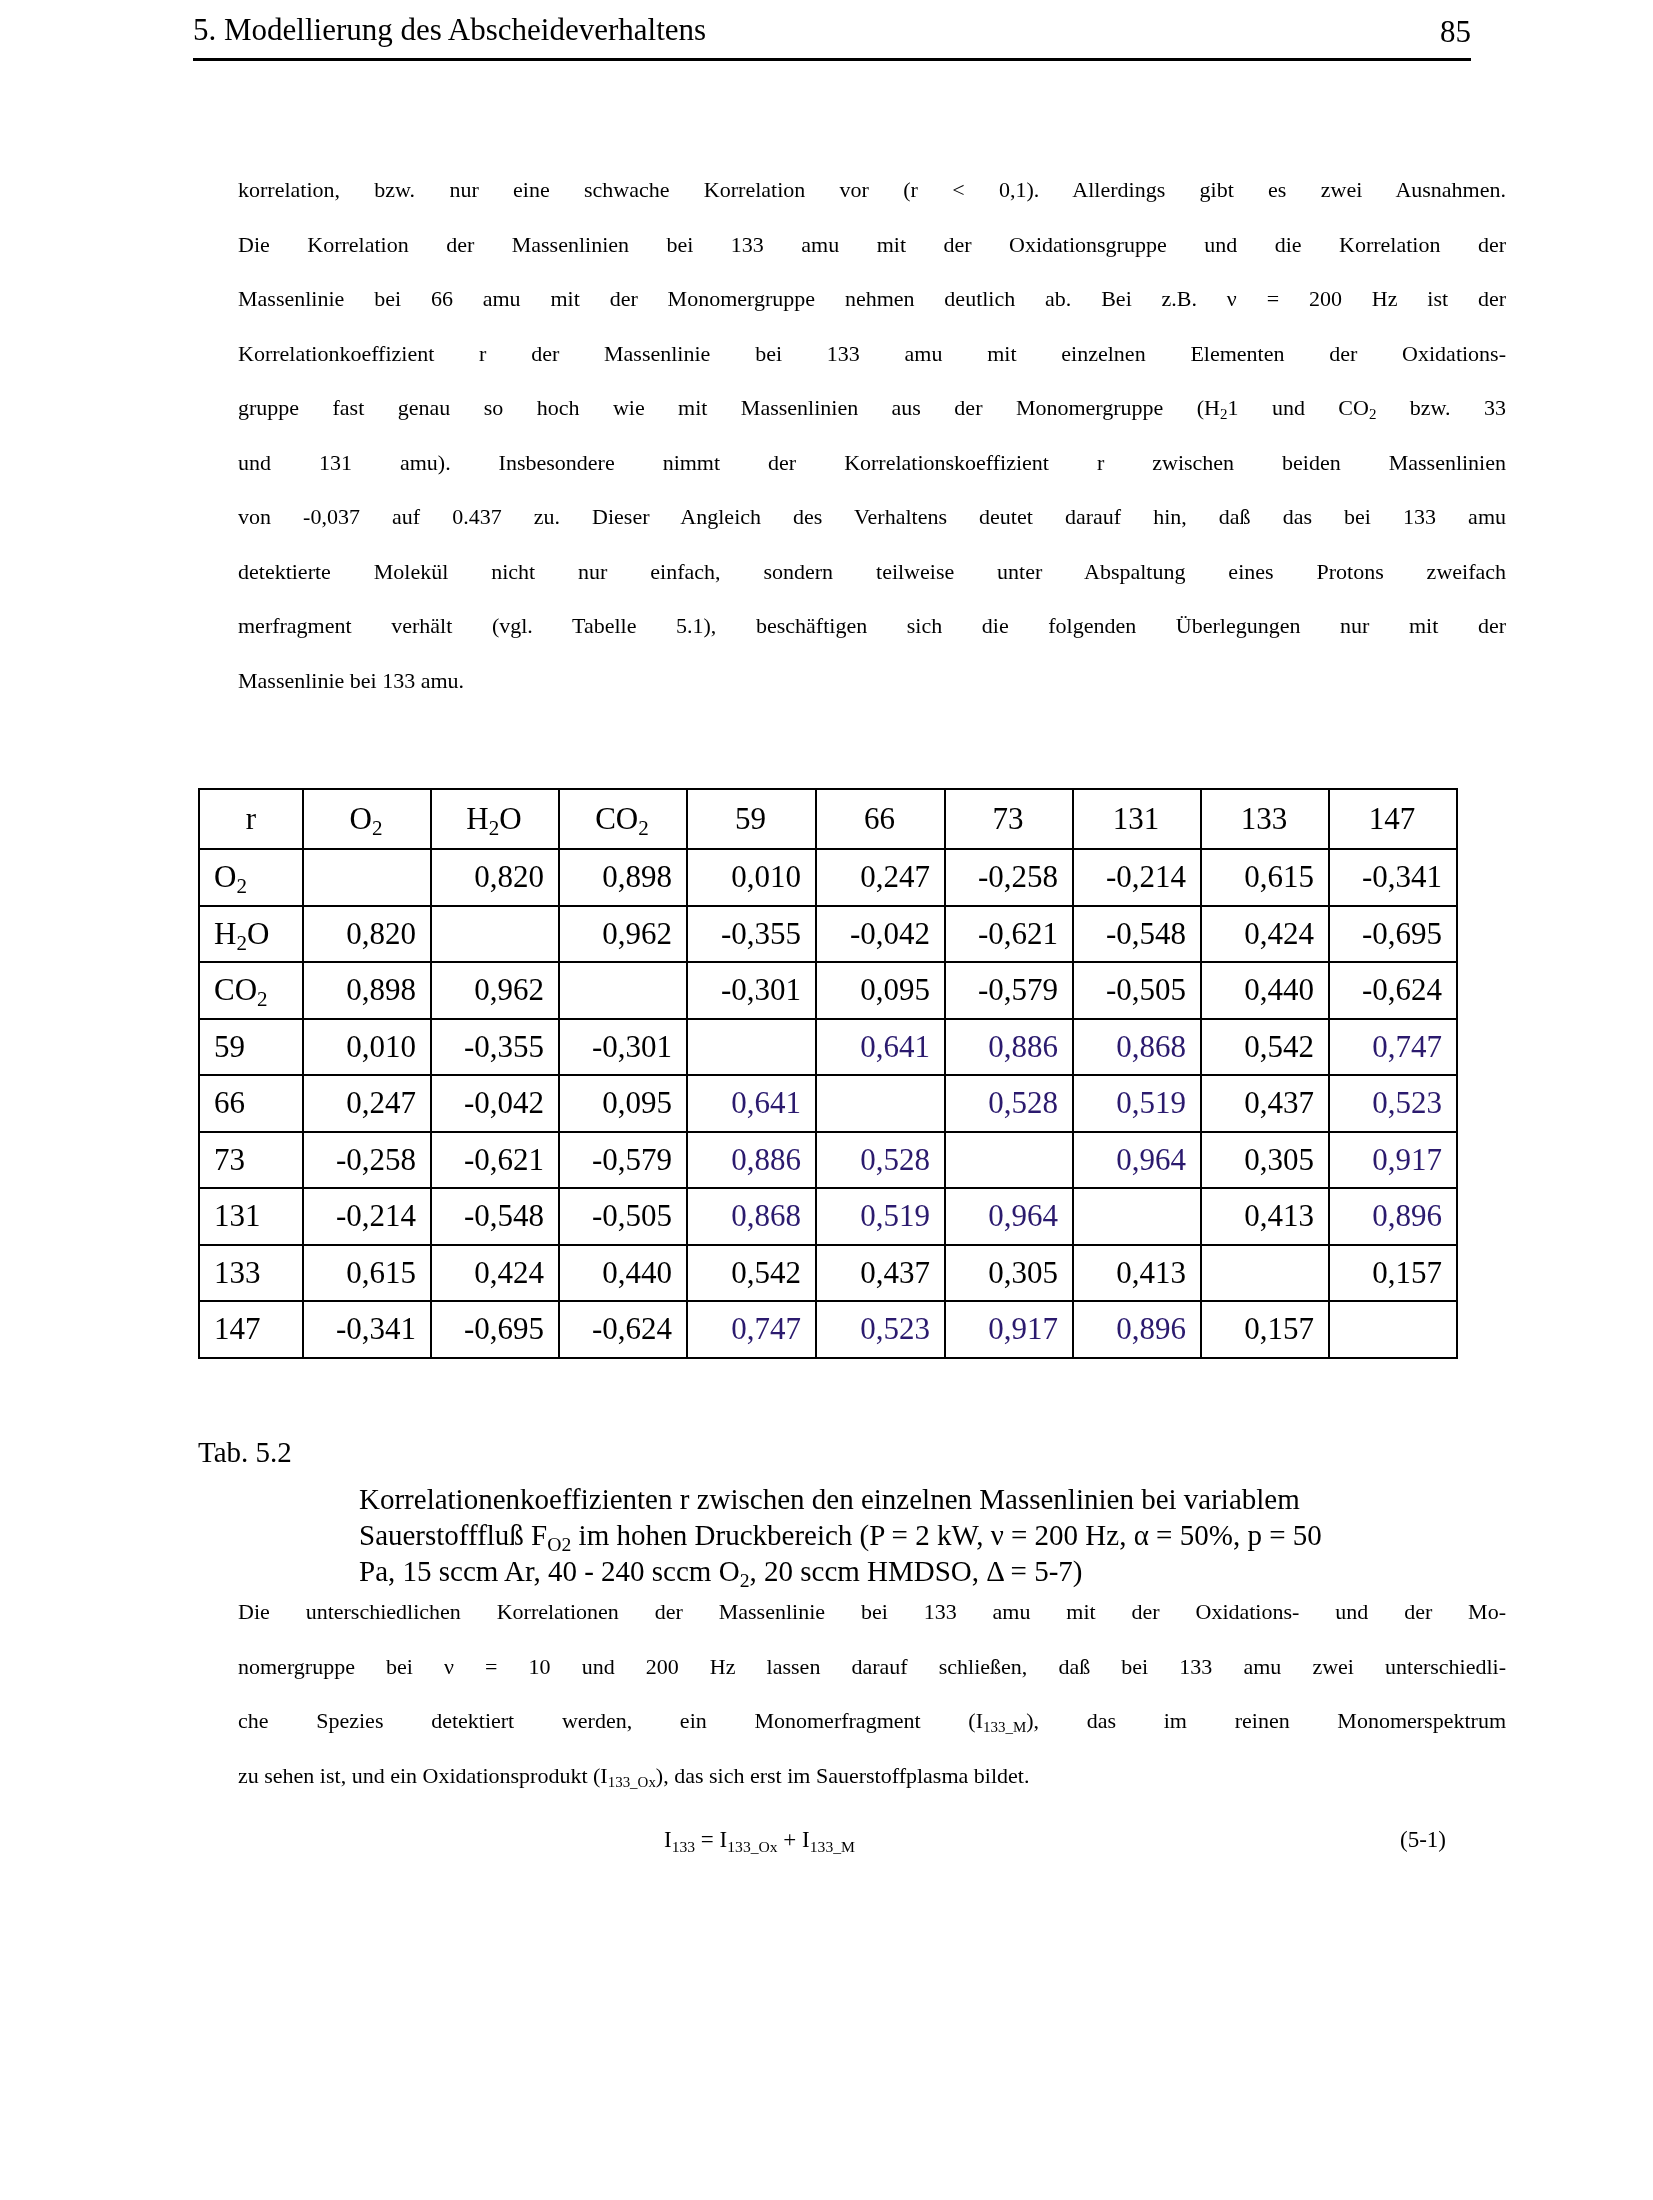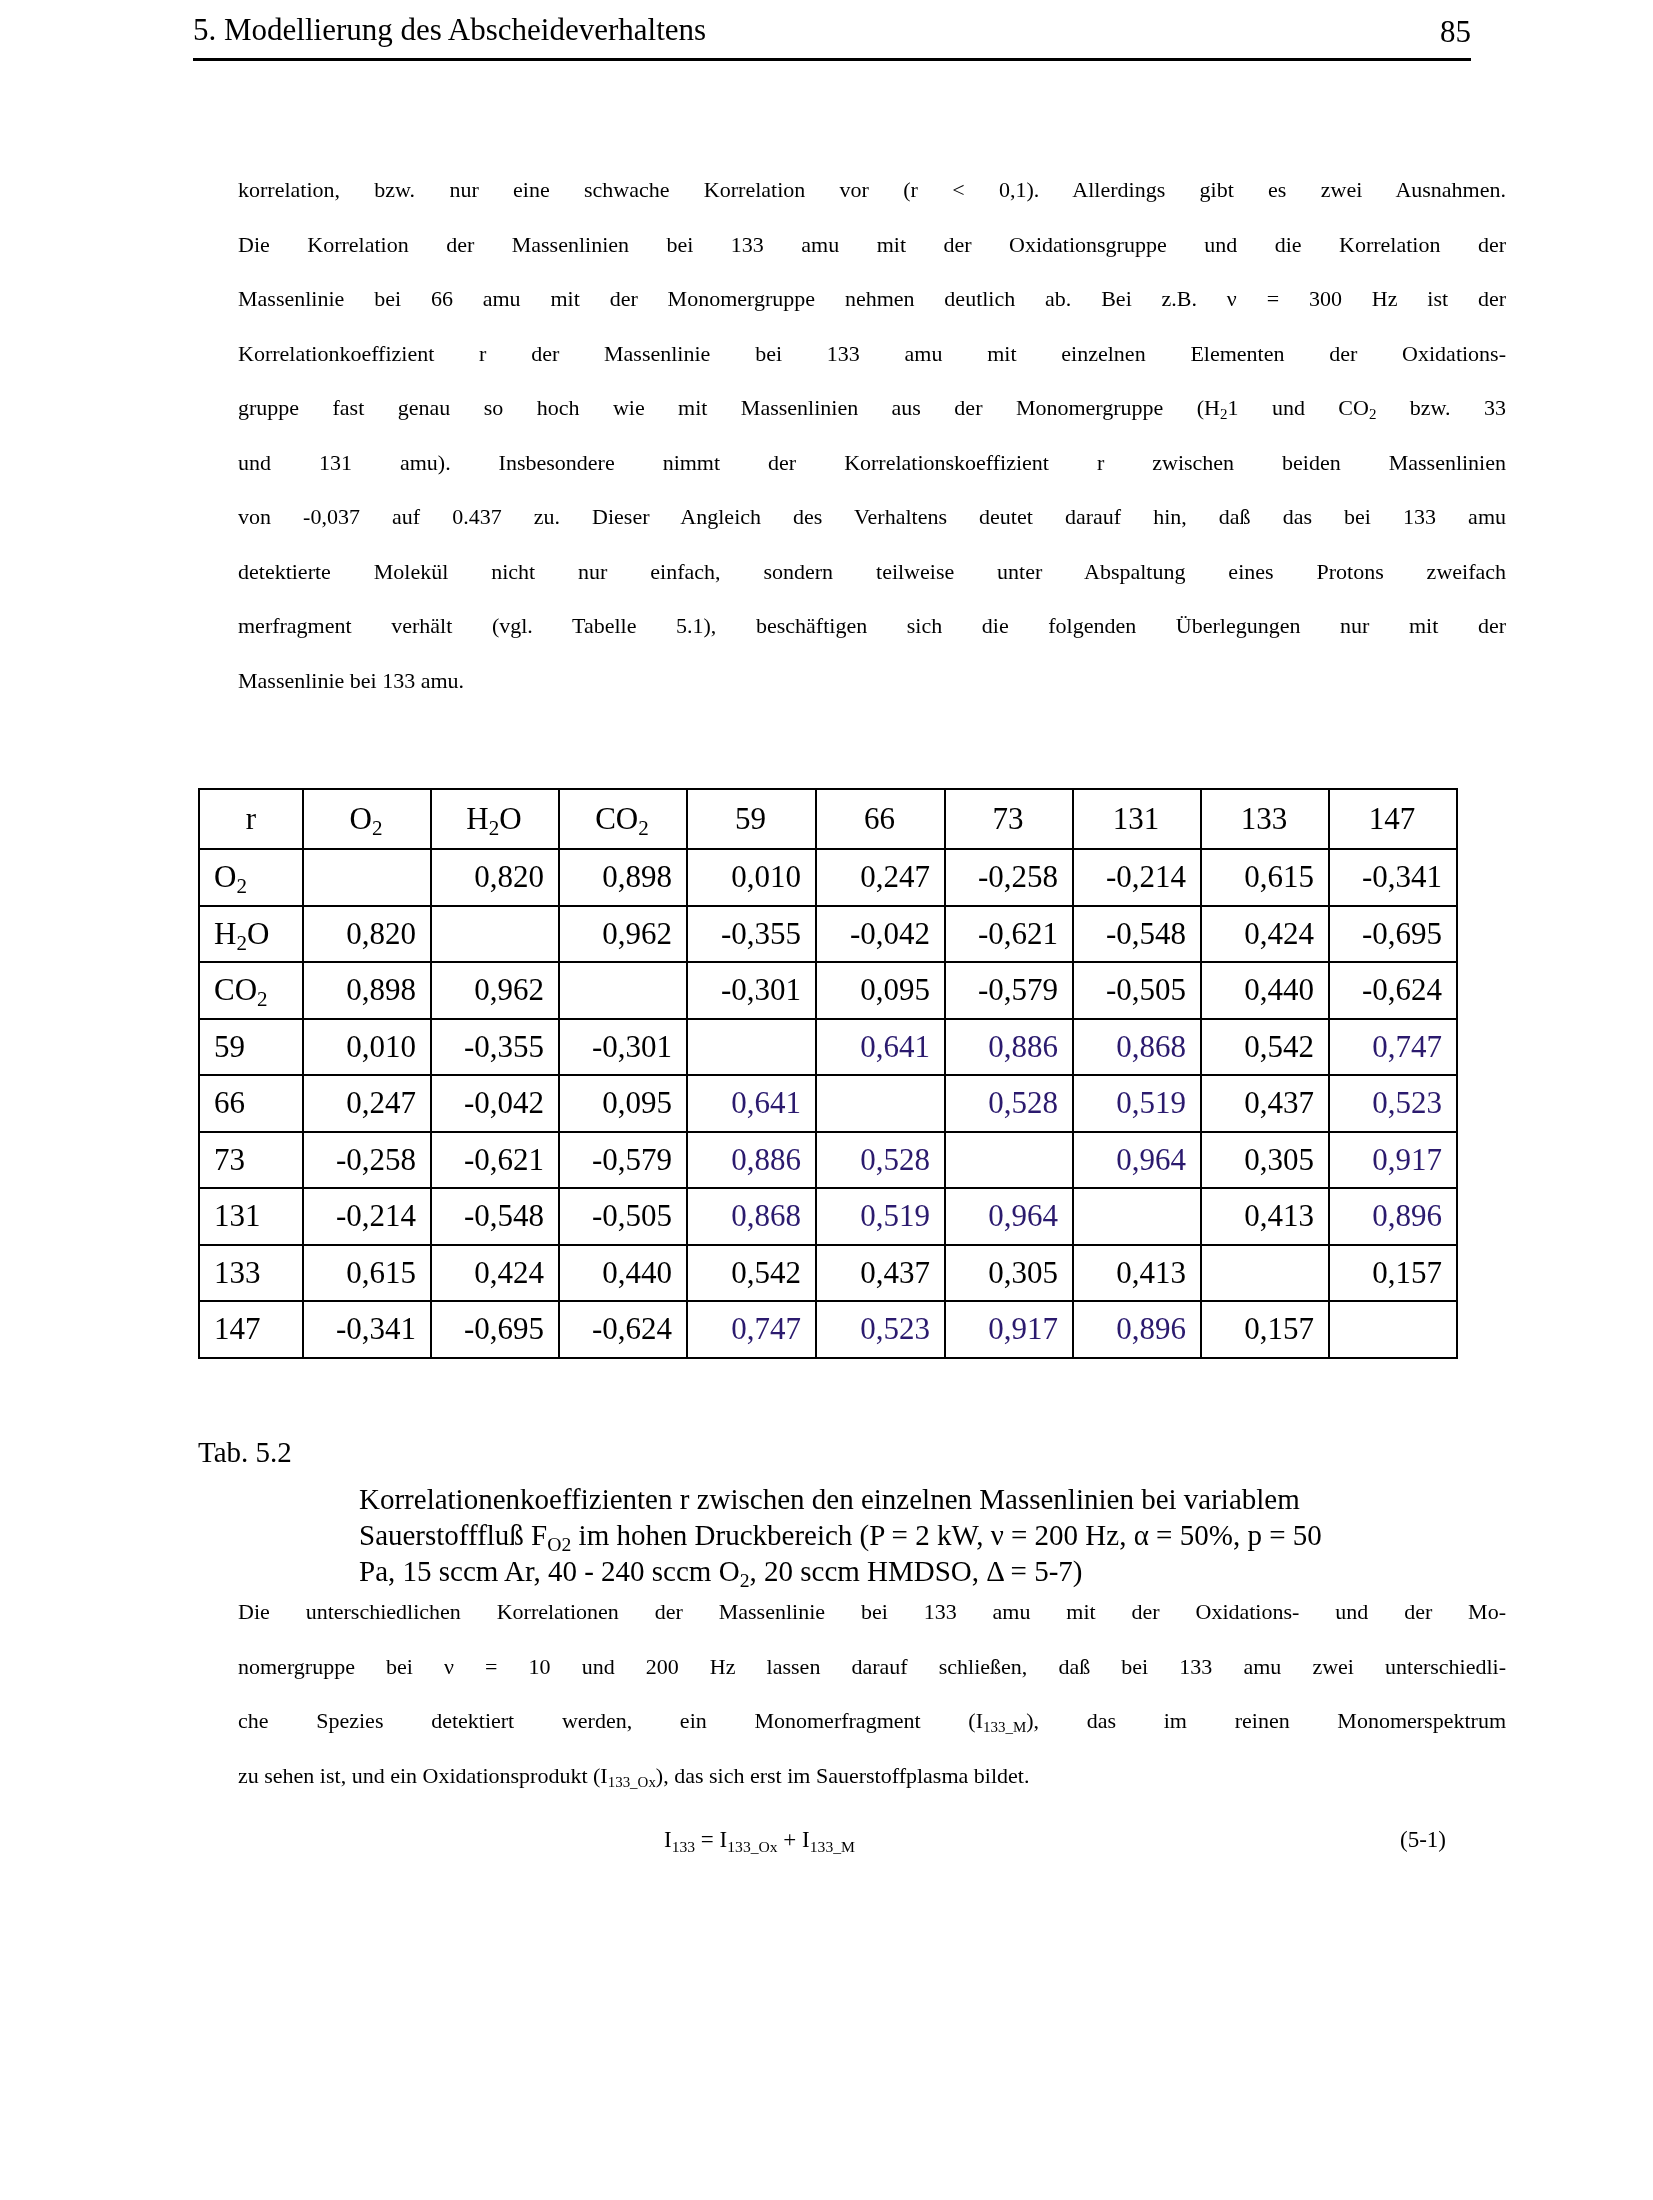--- a/index.html
+++ b/index.html
@@ -38,21 +38,21 @@
 <body>
 
 <div class="header">
   <span class="chap">5.  Modellierung des Abscheideverhaltens</span>
   <span class="pg">85</span>
 </div>
 
 <div class="para" style="top:163px;">
   <span class="ln">korrelation, bzw. nur eine schwache Korrelation vor (r &lt; 0,1). Allerdings gibt es zwei Ausnahmen.</span>
   <span class="ln">Die Korrelation der Massenlinien bei 133 amu mit der Oxidationsgruppe und die Korrelation der</span>
-  <span class="ln">Massenlinie bei 66 amu mit der Monomergruppe nehmen deutlich ab. Bei z.B. ν = 300 Hz ist der</span>
+  <span class="ln">Massenlinie bei 66 amu mit der Monomergruppe nehmen deutlich ab. Bei z.B. ν = 200 Hz ist der</span>
   <span class="ln">Korrelationkoeffizient r der Massenlinie bei 133 amu mit einzelnen Elementen der Oxidations-</span>
   <span class="ln"><span>gruppe fast genau so hoch wie mit Massenlinien aus der Monomergruppe (H</span><sub>2</sub><span>1 und CO</span><sub>2</sub><span> bzw. 33</span></span>
   <span class="ln">und 131 amu). Insbesondere nimmt der Korrelationskoeffizient r zwischen beiden Massenlinien</span>
   <span class="ln">von -0,037 auf 0.437 zu. Dieser Angleich des Verhaltens deutet darauf hin, daß das bei 133 amu</span>
   <span class="ln">detektierte Molekül nicht nur einfach, sondern teilweise unter Abspaltung eines Protons zweifach</span>
   <span class="ln">merfragment verhält (vgl. Tabelle 5.1), beschäftigen sich die folgenden Überlegungen nur mit der</span>
   <span class="ln last">Massenlinie bei 133 amu.</span>
 </div>
 
 <table class="corr">

